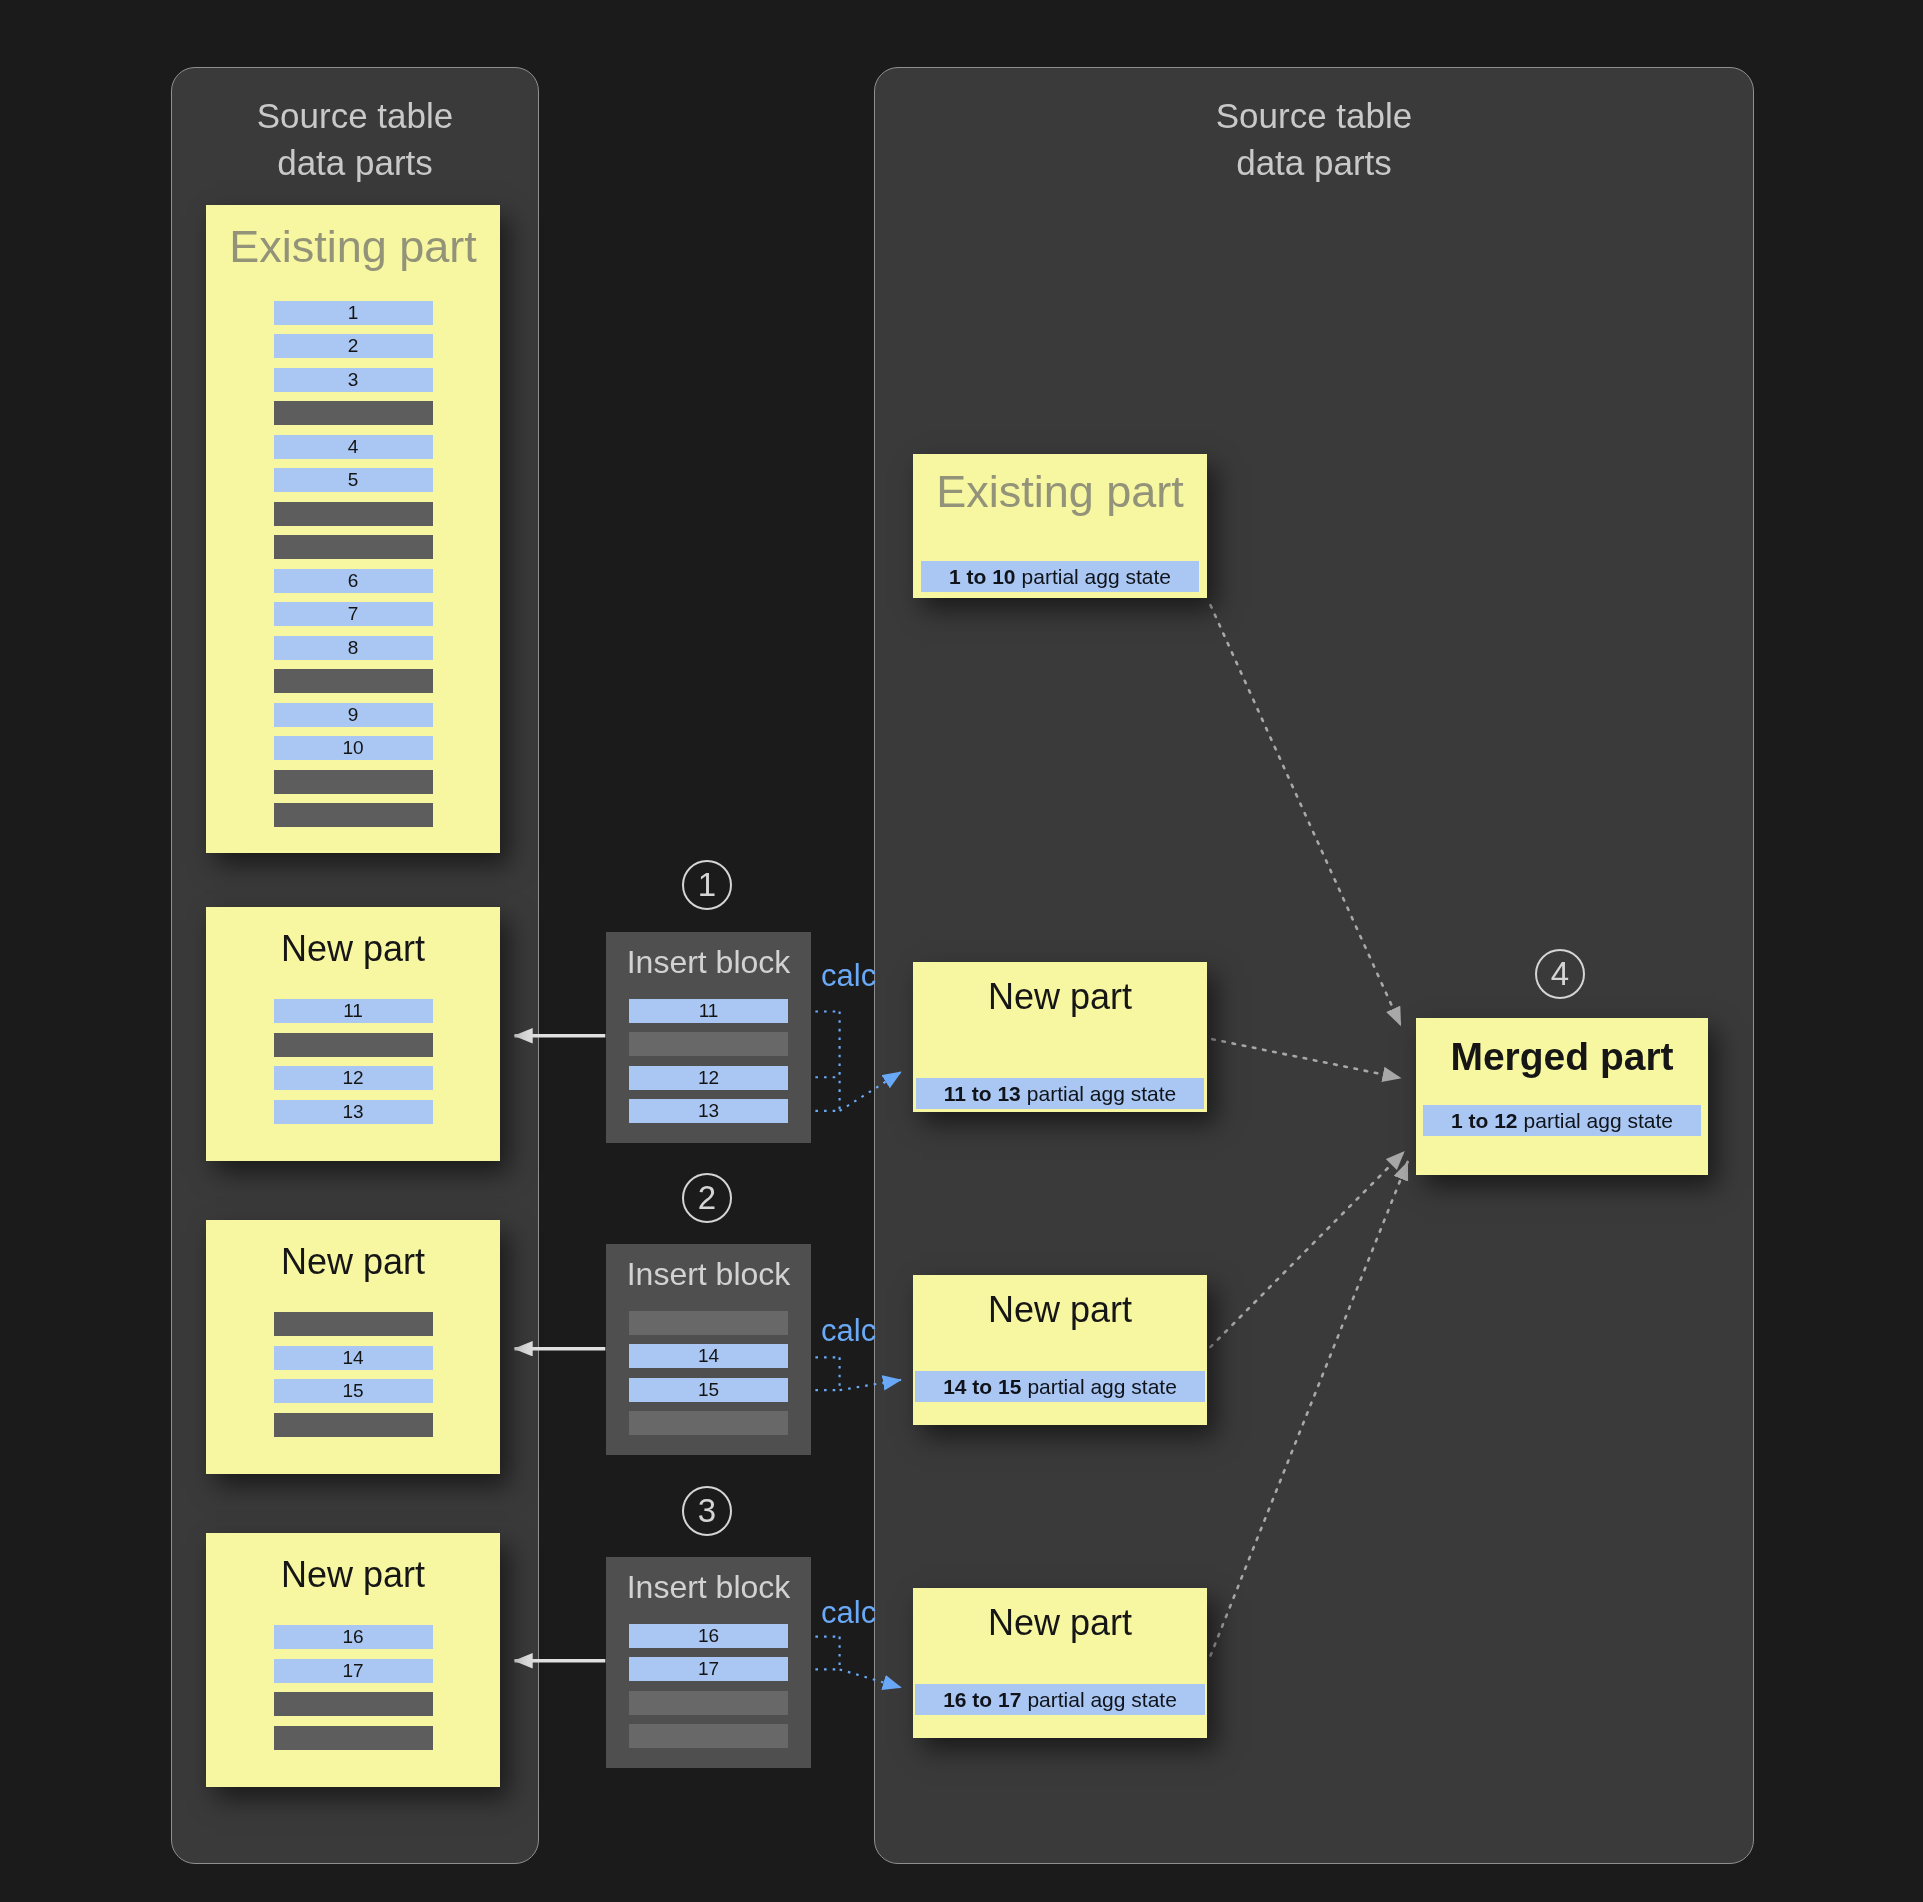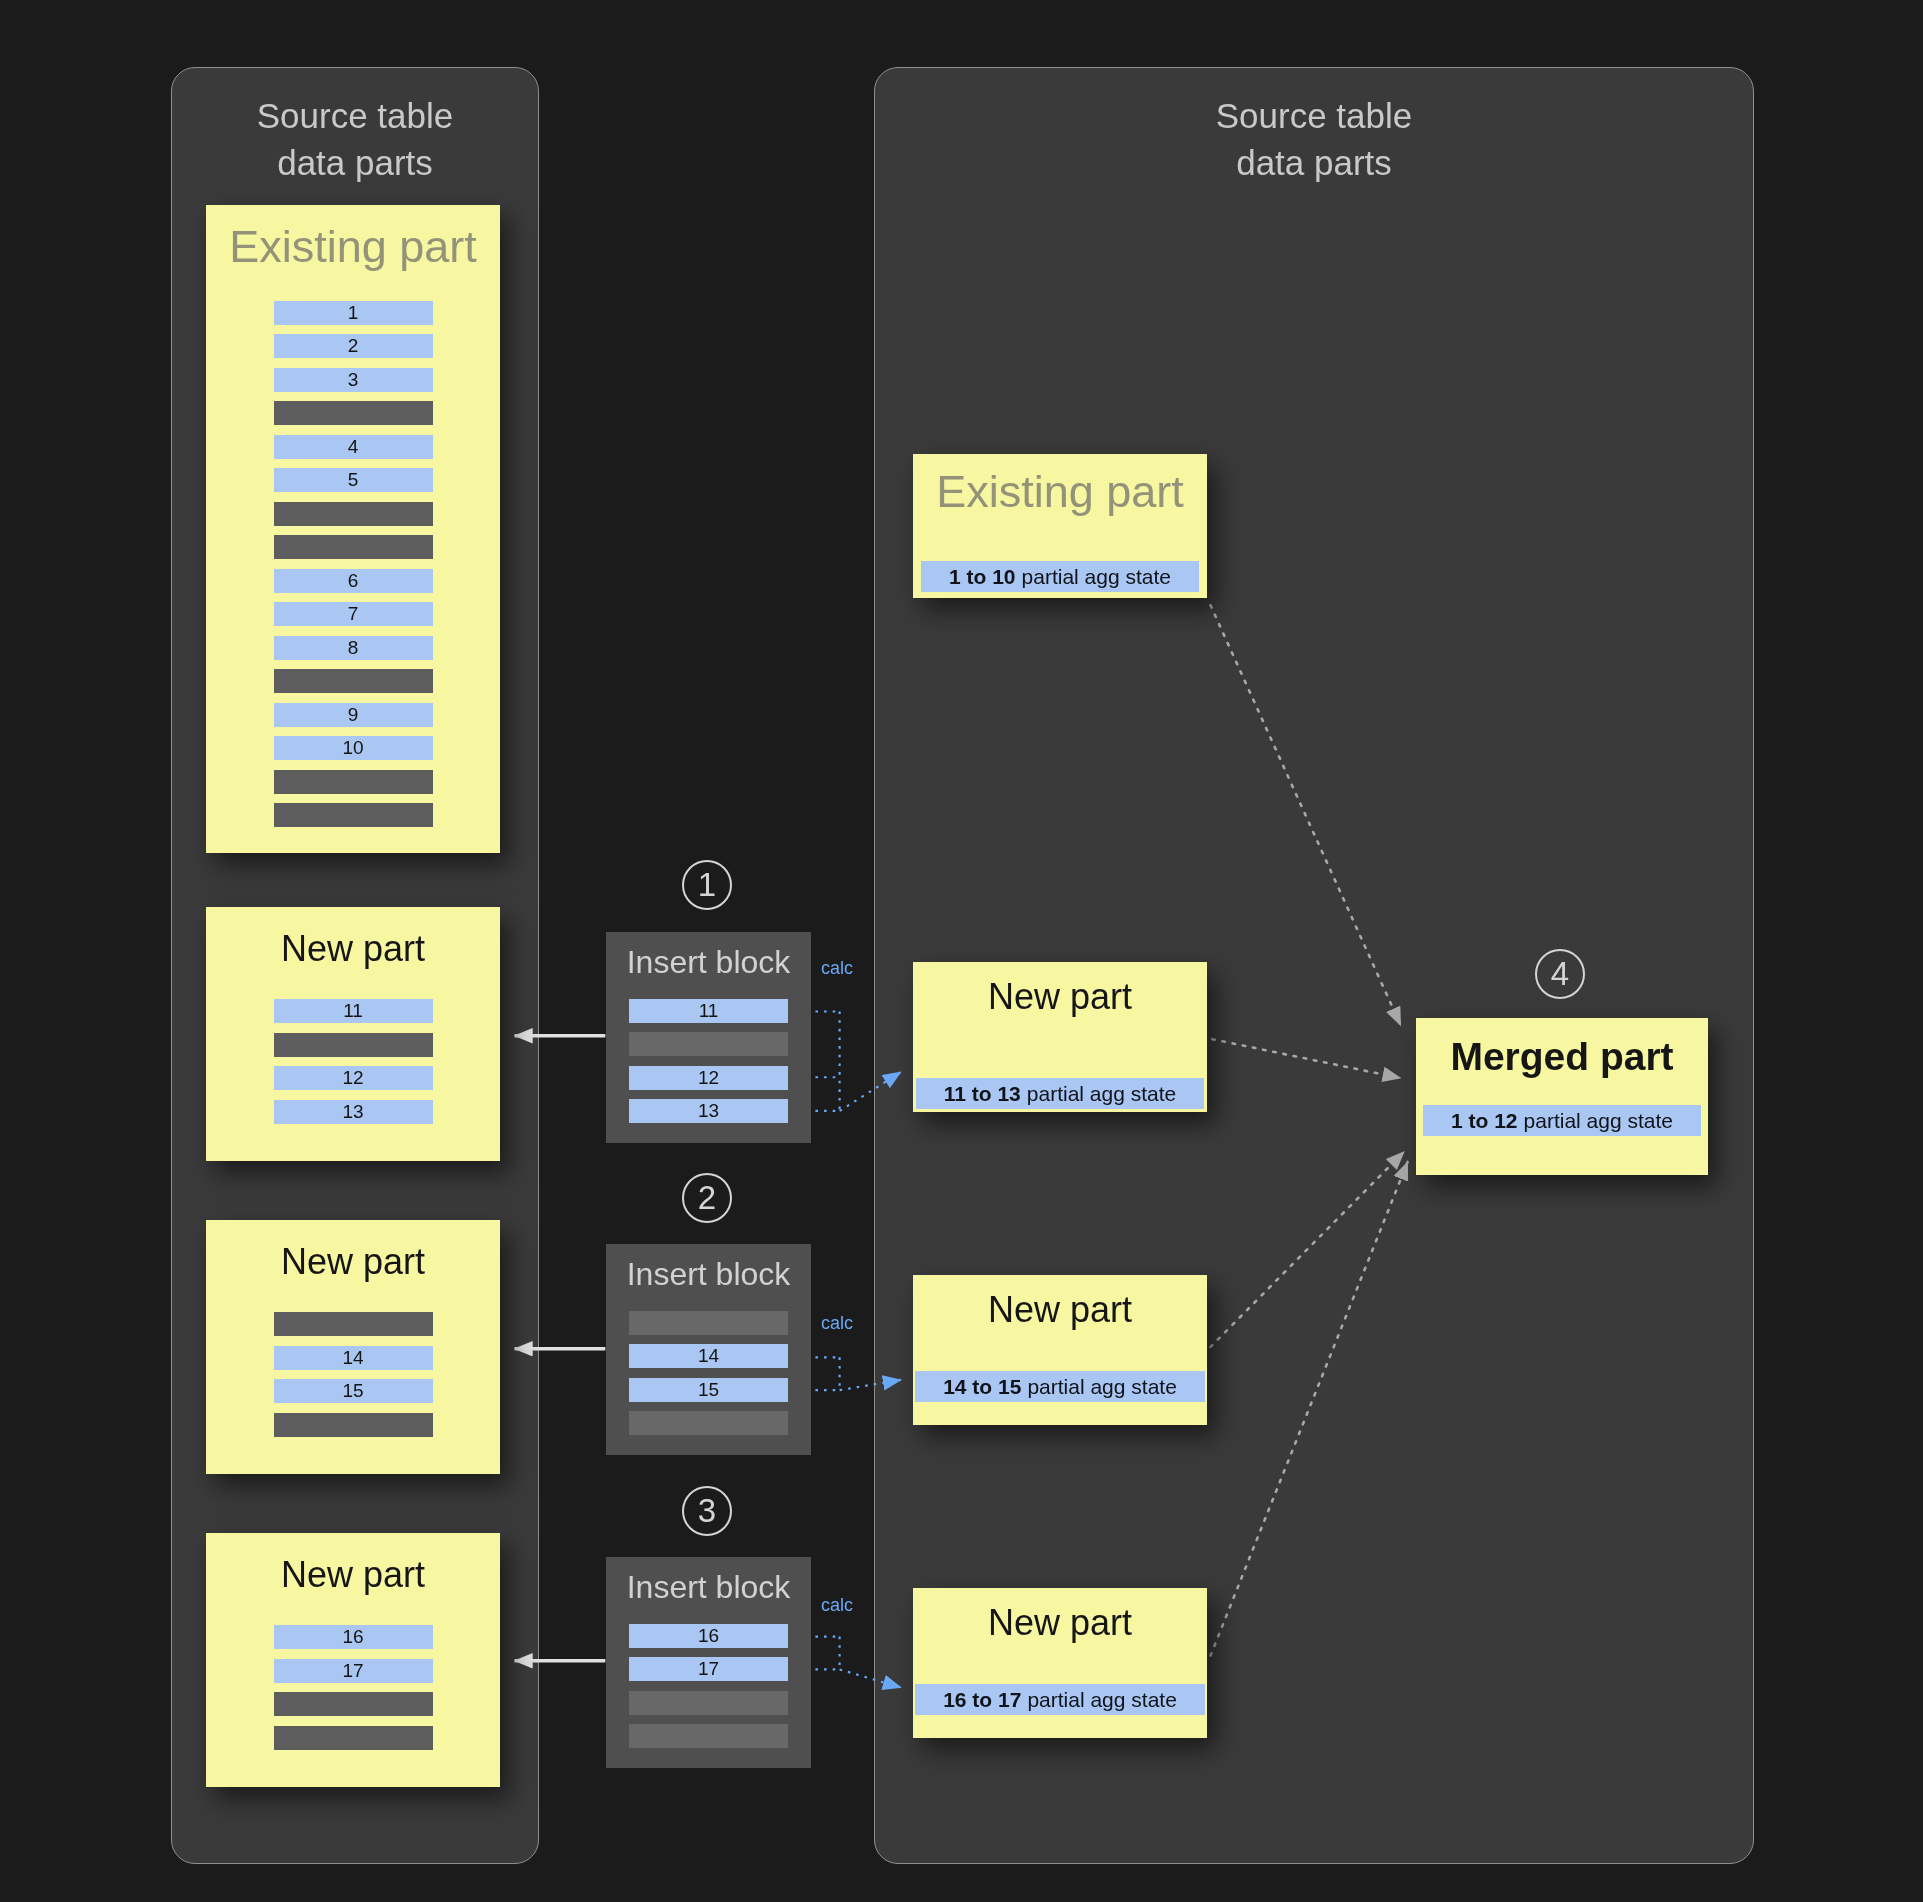--- a/index.html
+++ b/index.html
@@ -41,21 +41,21 @@
   }
   .chip b { font-weight:bold; }
   .chip span { margin-left:6px; }
   .step-circle {
     position:absolute; width:50px; height:50px;
     border:2.6px solid #d5d5d5; border-radius:50%;
     color:#d5d5d5; font-size:33px;
     display:flex; align-items:center; justify-content:center;
     background:transparent;
   }
-  .calc { position:absolute; color:#6aa9f7; font-size:18px; }
+  .calc { position:absolute; color:#6aa9f7; font-size:31px; }
   .arrow-layer { position:absolute; left:0; top:0; pointer-events:none; }
 </style>
 </head>
 <body>
 
 <div class="canvas">
 
   <div class="panel" style="left:171px; top:67px; width:368px; height:1797px;">
     <div class="panel-title">
       <div>Source table</div>

